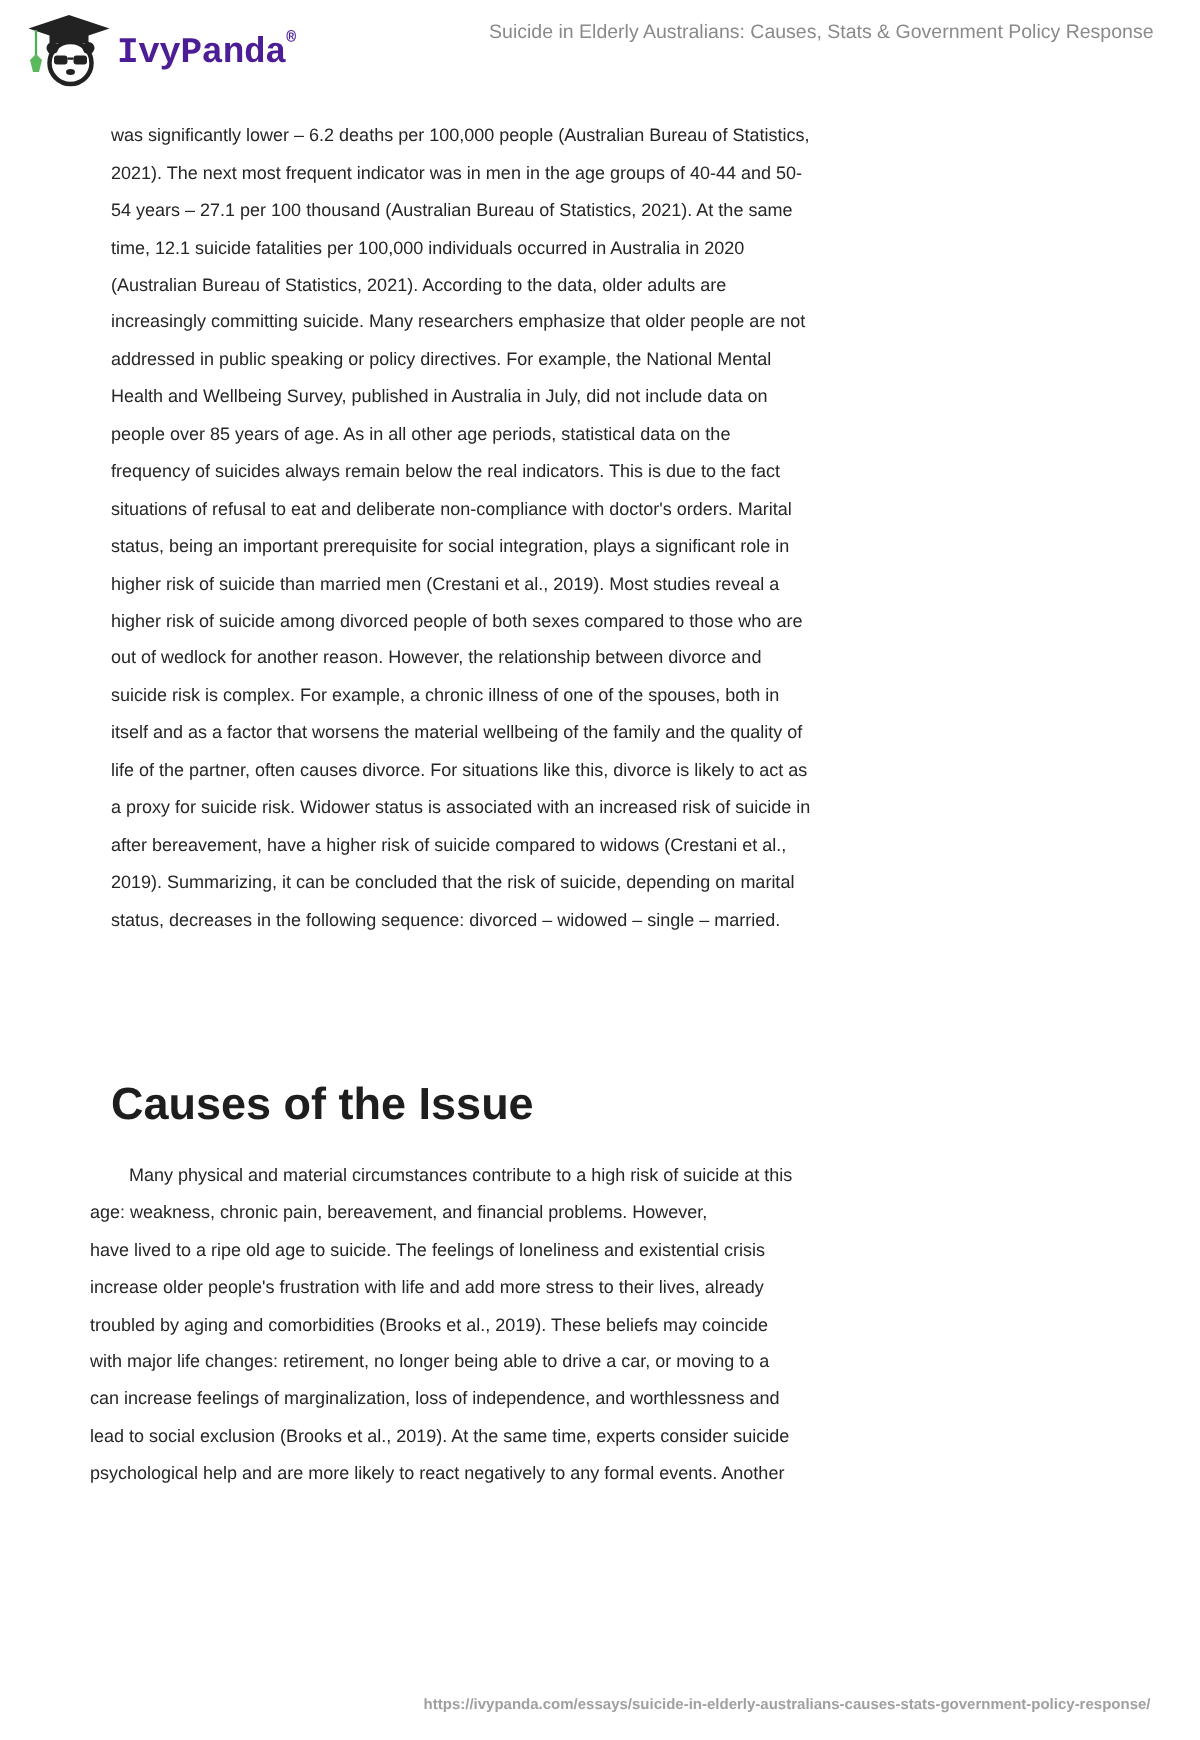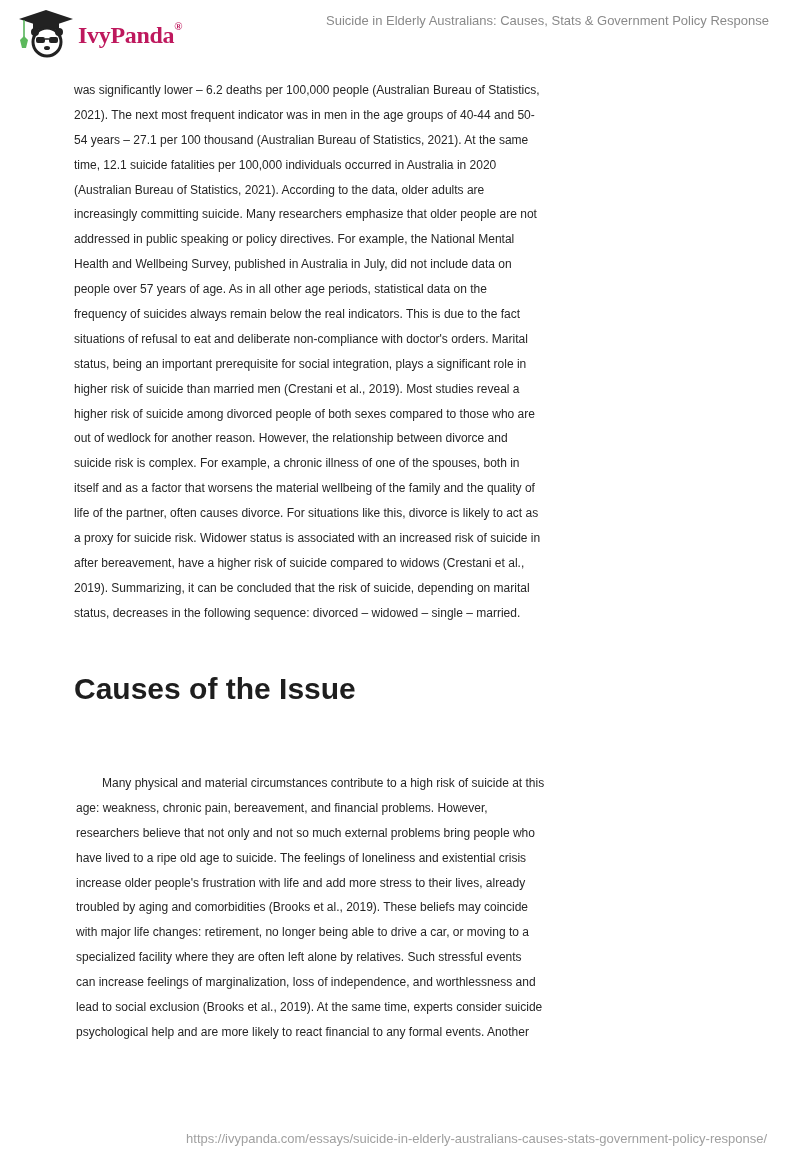--- a/index.html
+++ b/index.html
@@ -1,29 +1,29 @@
 <!DOCTYPE html>
 <html><head>
 <meta charset="utf-8">
 <style>
   html, body { margin: 0; padding: 0; background: #ffffff; }
   body { width: 800px; height: 1160px; position: relative; overflow: hidden;
          font-family: "Liberation Sans", sans-serif; color: #222222; }
   .header { position: absolute; left: 0; top: 0; width: 800px; height: 62px; }
   .logo { position: absolute; left: 17px; top: 8px; width: 200px; height: 50px; display: flex; align-items: center; }
   .logo svg { width: 58px; height: 50px; }
-  .logo-text { font-family: Liberation Serif, serif; font-weight: bold; font-size: 24px; color: #be185d; margin-left: 3px; margin-top: 4px; letter-spacing: -0.3px; }
+  .logo-text { font-family: Liberation Mono, monospace; font-weight: bold; font-size: 24px; color: #4c1d95; margin-left: 3px; margin-top: 4px; letter-spacing: -0.3px; }
   .logo-text sup { font-size: 11px; vertical-align: top; position: relative; top: -2px; }
   .header-title { position: absolute; right: 31px; top: 13px; font-size: 13px; color: #8a8a8a; }
   .content { position: absolute; left: 74px; top: 78px; width: 660px; }
   .line { font-size: 12px; line-height: 24.9px; height: 24.9px; white-space: nowrap; color: #262626; }
   .indent { padding-left: 26px; }
-  h2.section { font-size: 30px; font-weight: bold; margin: 0; color: #1e1e1e; position: absolute; left: 74px; top: 672px; }
-  .p2 { position: absolute; left: 76px; top: 771px; width: 660px; }
-  .footer-url { position: absolute; right: 33px; top: 1131px; font-size: 13px; color: #a0a0a0; }
+  h2.section { font-size: 30px; font-weight: bold; margin: 0; color: #1e1e1e; position: absolute; left: 74px; top: 720px; }
+  .p2 { position: absolute; left: 60px; top: 771px; width: 660px; }
+  .footer-url { position: absolute; right: 33px; top: 1131px; font-size: 10px; color: #a0a0a0; font-weight: bold; }
 </style>
 </head>
 <body>
 
 <div class="header">
   <div class="logo">
     <svg viewBox="0 0 58 50">
 
       <polygon points="29,2 56,11 29,20 2,11" fill="#222"></polygon>
       <rect x="16" y="13" width="26" height="8" fill="#222"></rect>
@@ -46,45 +46,43 @@
 
 <div class="content" id="p1">
     <div class="line">was significantly lower – 6.2 deaths per 100,000 people (Australian Bureau of Statistics,</div>
     <div class="line">2021).  The next most frequent indicator was in men in the age groups of 40-44 and 50-</div>
     <div class="line">54 years – 27.1 per 100 thousand (Australian Bureau of Statistics, 2021). At the same</div>
     <div class="line">time, 12.1 suicide fatalities per 100,000 individuals occurred in Australia in 2020</div>
     <div class="line">(Australian Bureau of Statistics, 2021). According to the data, older adults are</div>
     <div class="line">increasingly committing suicide. Many researchers emphasize that older people are not</div>
     <div class="line">addressed in public speaking or policy directives. For example, the National Mental</div>
     <div class="line">Health and Wellbeing Survey, published in Australia in July, did not include data on</div>
-    <div class="line">people over 57 years of age. As in all other age periods, statistical data on the</div>
+    <div class="line">people over 85 years of age. As in all other age periods, statistical data on the</div>
     <div class="line">frequency of suicides always remain below the real indicators. This is due to the fact</div>
     <div class="line">situations of refusal to eat and deliberate non-compliance with doctor's orders. Marital</div>
     <div class="line">status, being an important prerequisite for social integration, plays a significant role in</div>
     <div class="line">higher risk of suicide than married men (Crestani et al., 2019). Most studies reveal a</div>
     <div class="line">higher risk of suicide among divorced people of both sexes compared to those who are</div>
     <div class="line">out of wedlock for another reason. However, the relationship between divorce and</div>
     <div class="line">suicide risk is complex.  For example, a chronic illness of one of the spouses, both in</div>
     <div class="line">itself and as a factor that worsens the material wellbeing of the family and the quality of</div>
     <div class="line">life of the partner, often causes divorce. For situations like this, divorce is likely to act as</div>
     <div class="line">a proxy for suicide risk. Widower status is associated with an increased risk of suicide in</div>
     <div class="line">after bereavement, have a higher risk of suicide compared to widows (Crestani et al.,</div>
     <div class="line">2019). Summarizing, it can be concluded that the risk of suicide, depending on marital</div>
     <div class="line">status, decreases in the following sequence: divorced – widowed – single – married.</div>
   </div>
 
 <h2 class="section">Causes of the Issue</h2>
 
 <div class="p2" id="p2">
     <div class="line indent">Many physical and material circumstances contribute to a high risk of suicide at this</div>
     <div class="line">age: weakness, chronic pain, bereavement, and financial problems. However,</div>
-    <div class="line">researchers believe that not only and not so much external problems bring people who</div>
     <div class="line">have lived to a ripe old age to suicide. The feelings of loneliness and existential crisis</div>
     <div class="line">increase older people's frustration with life and add more stress to their lives, already</div>
     <div class="line">troubled by aging and comorbidities (Brooks et al., 2019). These beliefs may coincide</div>
     <div class="line">with major life changes: retirement, no longer being able to drive a car, or moving to a</div>
-    <div class="line">specialized facility where they are often left alone by relatives. Such stressful events</div>
     <div class="line">can increase feelings of marginalization, loss of independence, and worthlessness and</div>
     <div class="line">lead to social exclusion (Brooks et al., 2019). At the same time, experts consider suicide</div>
-    <div class="line">psychological help and are more likely to react financial to any formal events. Another</div>
+    <div class="line">psychological help and are more likely to react negatively to any formal events. Another</div>
   </div>
 
 <div class="footer-url">https://ivypanda.com/essays/suicide-in-elderly-australians-causes-stats-government-policy-response/</div>
 
 </body></html>

